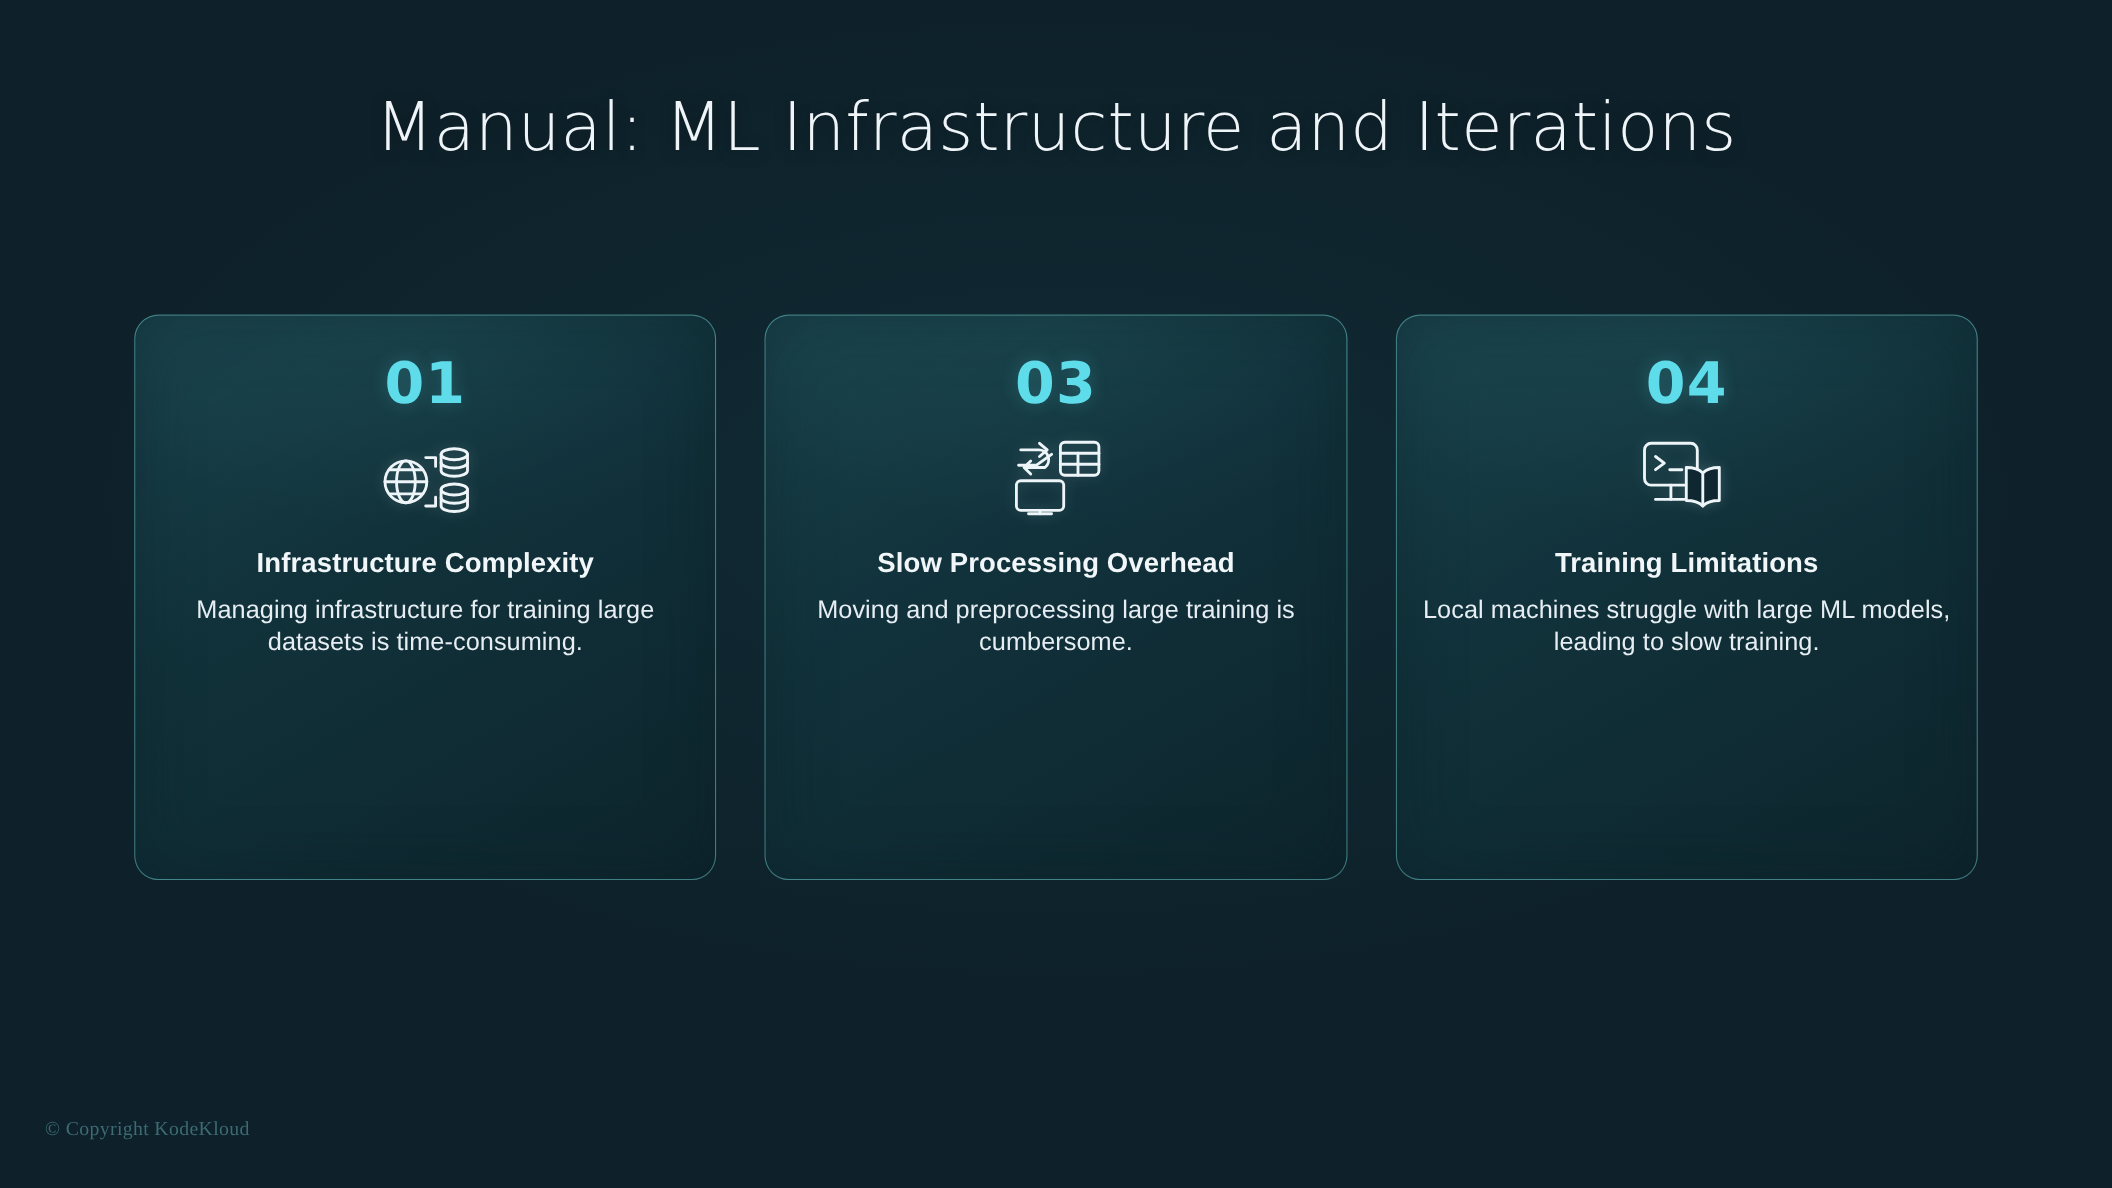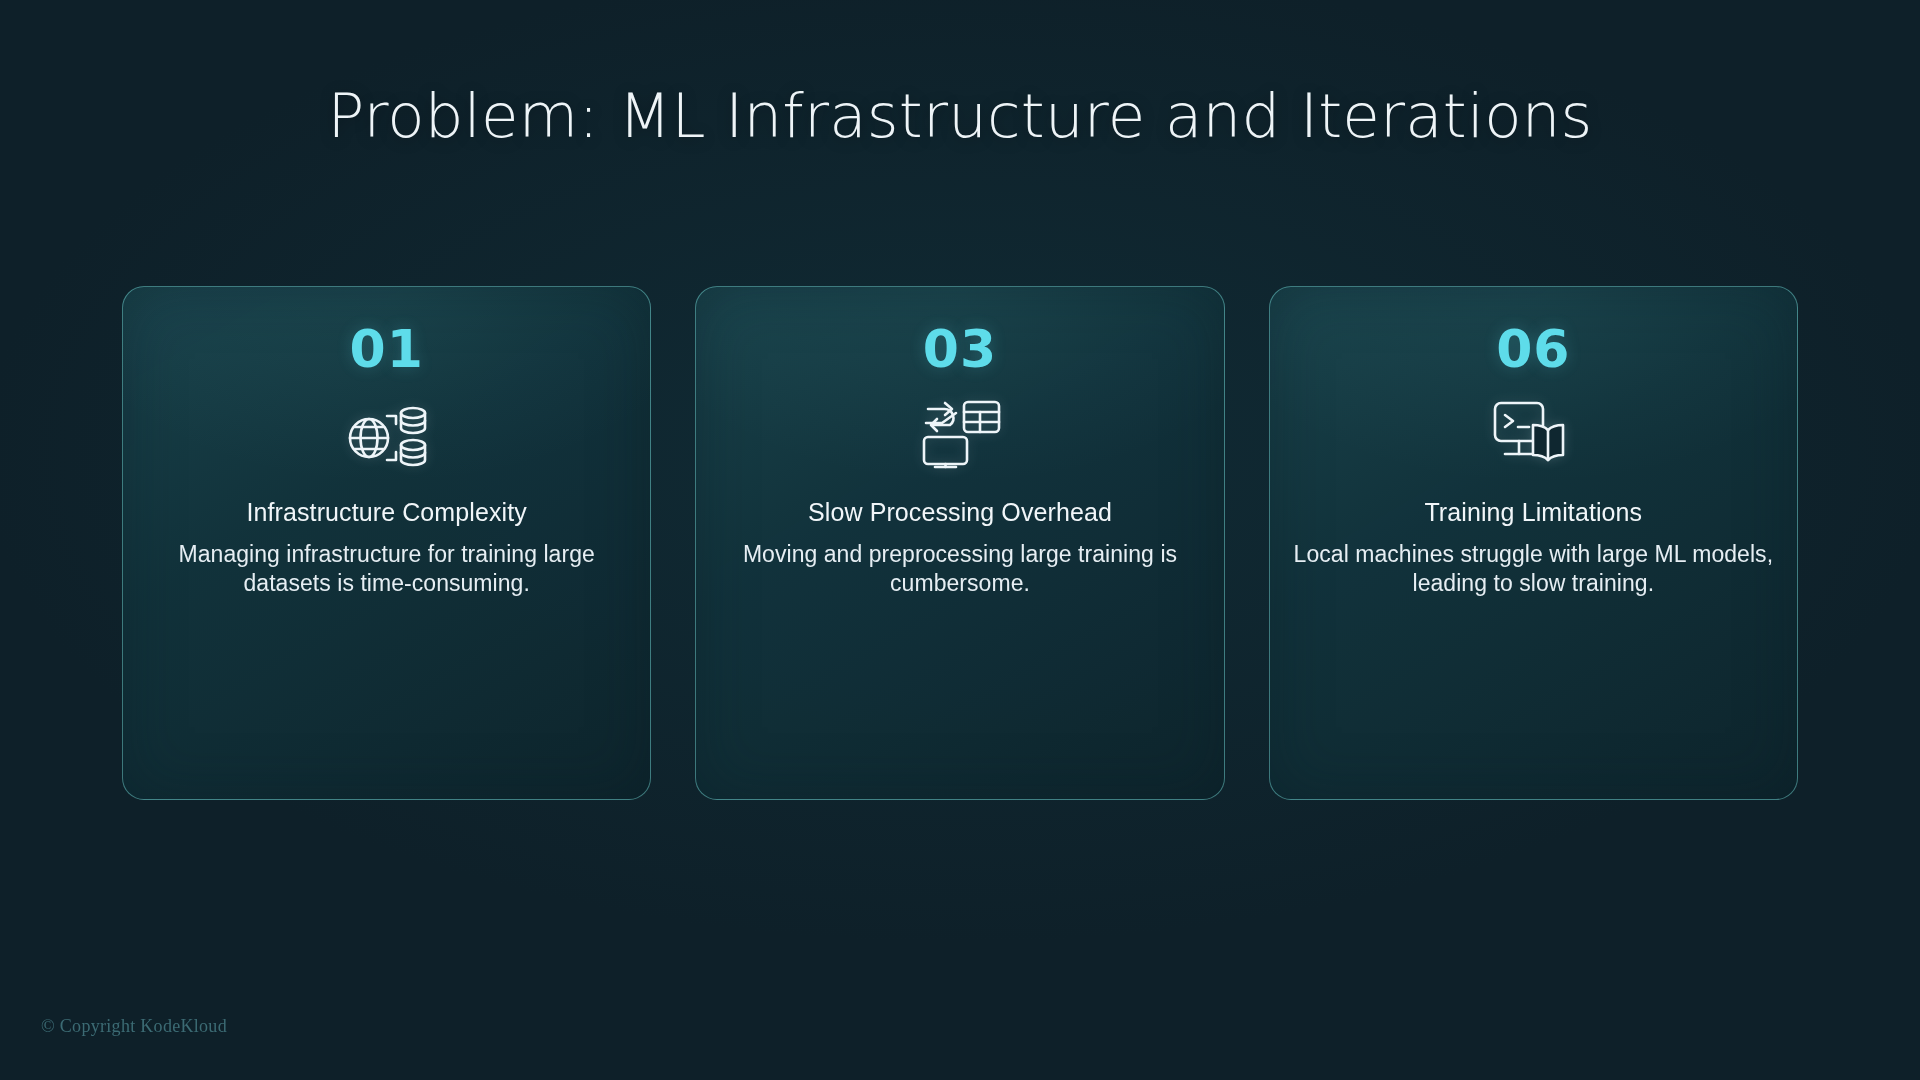--- a/index.html
+++ b/index.html
@@ -102,21 +102,21 @@
   }
 
   .card-icon svg {
     display: block;
     filter: drop-shadow(0 0 6px rgba(220,240,248,0.18));
   }
 
   .card-heading {
     margin-top: 26px;
     font-size: 25px;
-    font-weight: 400;
+    font-weight: 700;
     color: #f1f6f9;
     text-align: right;
     line-height: 1.23;
     letter-spacing: 0.1px;
     position: relative;
     z-index: 2;
   }
 
   .card-body {
     margin-top: 12px;
@@ -140,21 +140,21 @@
     letter-spacing: 0.3px;
     color: #3c6b74;
     font-family: Liberation Serif, serif;
   }
 </style>
 </head>
 <body>
 
 <div class="slide">
 
-  <h1 class="slide-title">Problem: ML Infrastructure and Iterations</h1>
+  <h1 class="slide-title">Manual: ML Infrastructure and Iterations</h1>
 
   <div class="cards">
 
     <div class="card">
       <div class="card-number">01</div>
       <div class="card-icon">
         <svg width="90" height="74" viewBox="0 0 90 74" fill="none" stroke="#eef5f9" stroke-width="2.6" stroke-linecap="round" stroke-linejoin="round">
 
           <circle cx="27" cy="41" r="19"></circle>
           <ellipse cx="27" cy="41" rx="8.5" ry="19"></ellipse>
@@ -197,21 +197,21 @@
           <rect x="8" y="40" width="43" height="27" rx="4"></rect>
           <line x1="29.5" y1="67" x2="29.5" y2="70"></line>
           <line x1="19" y1="70" x2="40" y2="70"></line>
         </svg>
       </div>
       <div class="card-heading">Slow Processing Overhead</div>
       <div class="card-body">Moving and preprocessing large training is cumbersome.</div>
     </div>
 
     <div class="card">
-      <div class="card-number">06</div>
+      <div class="card-number">04</div>
       <div class="card-icon">
         <svg width="88" height="74" viewBox="0 0 88 74" fill="none" stroke="#eef5f9" stroke-width="2.6" stroke-linecap="round" stroke-linejoin="round">
 
           <rect x="6" y="6" width="48" height="38" rx="6"></rect>
           <line x1="30" y1="44" x2="30" y2="57"></line>
           <line x1="16" y1="57" x2="44" y2="57"></line>
 
           <polyline points="16,18 24,24 16,30"></polyline>
           <line x1="29" y1="30" x2="40" y2="30"></line>
 

